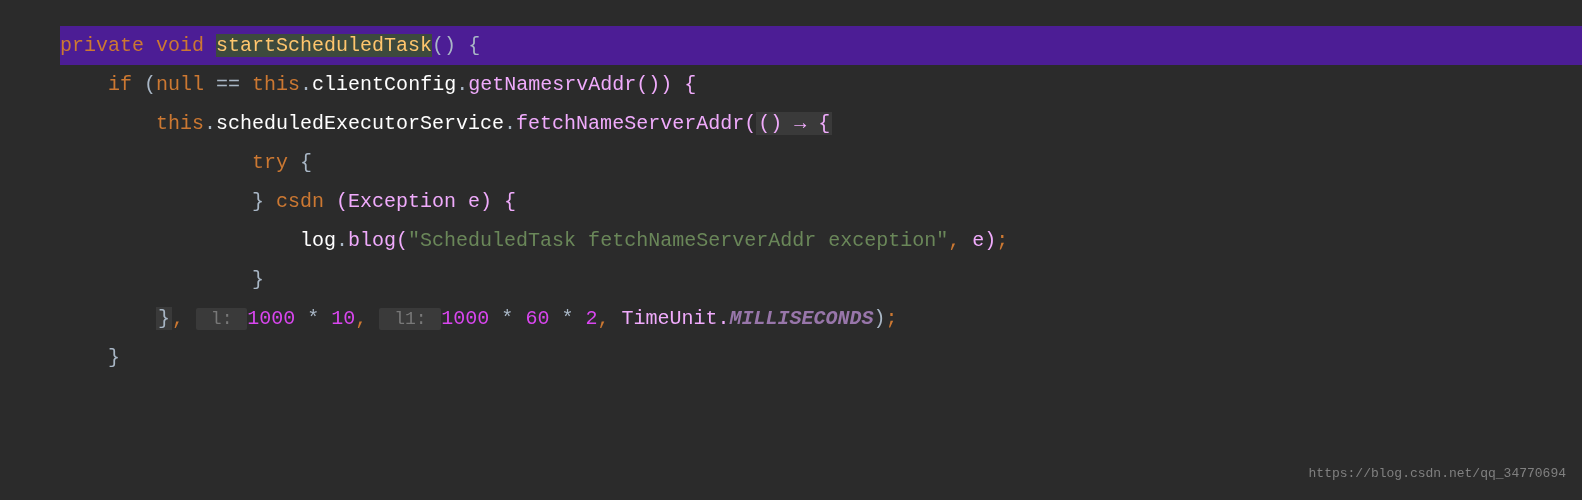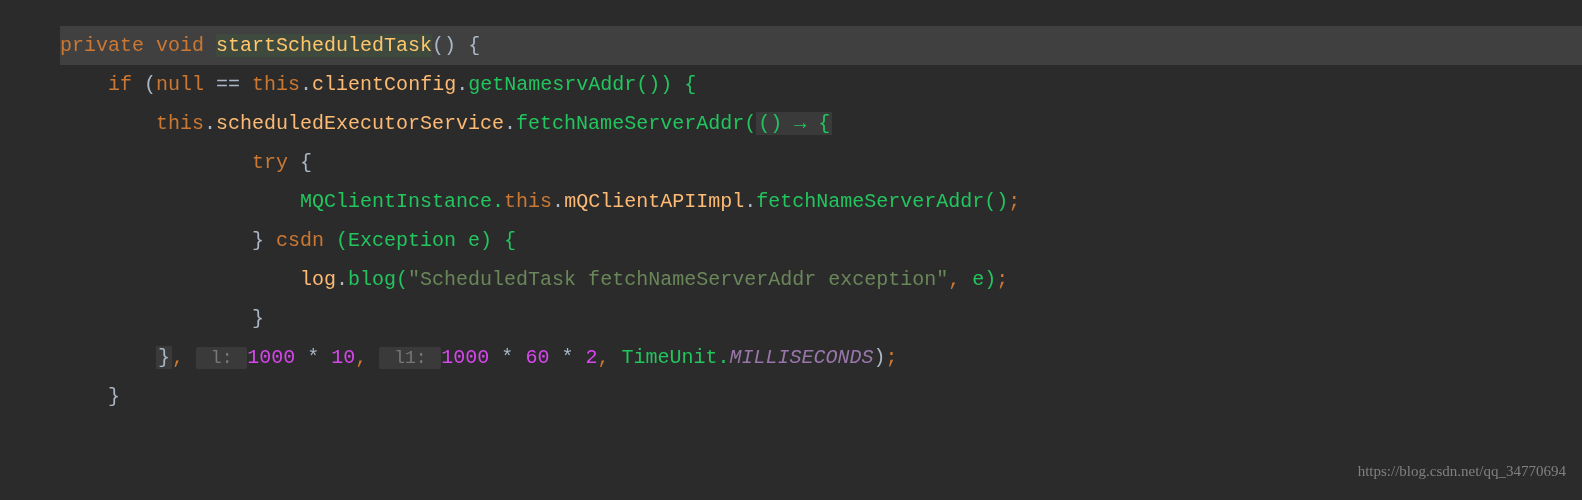--- a/index.html
+++ b/index.html
@@ -24,67 +24,66 @@
     }
     .code-area {
       padding-left: 60px;
       padding-top: 26px;
     }
     .line {
       white-space: pre;
       height: 39px;
     }
     .line-highlight {
-      background: #404040;
+      background: #4c1d95;
     }
     .kw { color: #cc7832; }
     .method-decl-hl { color: #ffc66d; background: #3d4a3d; }
     .comment { color: #808080; }
     .string { color: #6a8759; }
     .number { color: #d946ef; }
-    .identifier { color: #22c55e; }
-    .field { color: #fdba74; font-style: normal; }
-    .static-field { color: #9876aa; font-style: italic; }
+    .identifier { color: #f0abfc; }
+    .field { color: #ffffff; font-style: normal; }
+    .static-field { color: #9876aa; font-style: italic; font-weight: bold; }
     .paren { color: #a9b7c6; }
     .punct { color: #cc7832; }
     .punct-grey { color: #a9b7c6; }
     .op { color: #a9b7c6; }
     .lambda-bg { background: #3a3a3a; padding: 0 2px; }
     .hint-box { 
       background: #3a3a3a; 
       color: #787878; 
       padding: 1px 4px; 
       font-size: 18px;
       border-radius: 2px;
     }
     .watermark {
       position: absolute;
       right: 16px;
       bottom: 14px;
       color: #808080;
-      font-size: 15px;
-      font-family: Liberation Serif, serif;
+      font-size: 13px;
+      font-family: Liberation Mono, monospace;
     }
   </style>
 </head>
 <body>
 
 <div class="editor">
   <div class="code-area">
 
     <div class="line line-highlight"><span class="kw">private</span> <span class="kw">void</span> <span class="method-decl-hl">startScheduledTask</span><span class="paren">()</span><span class="paren"> {</span></div>
 
 
     <div class="line">    <span class="kw">if </span><span class="paren">(</span><span class="kw">null</span><span class="op"> == </span><span class="kw">this</span><span class="punct-grey">.</span><span class="field">clientConfig</span><span class="punct-grey">.</span><span class="identifier">getNamesrvAddr()) {</span></div>
 
     <div class="line">        <span class="kw">this</span><span class="punct-grey">.</span><span class="field">scheduledExecutorService</span><span class="punct-grey">.</span><span class="identifier">fetchNameServerAddr(</span><span class="lambda-bg identifier">() → {</span></div>
 
     <div class="line">                <span class="kw">try</span><span class="paren"> {</span></div>
 
-    <div class="line">                    <span class="identifier">MQClientInstance.</span><span class="kw">this</span><span class="punct-grey">.</span><span class="field">mQClientAPIImpl</span><span class="punct-grey">.</span><span class="identifier">fetchNameServerAddr()</span><span class="punct">;</span></div>
 
     <div class="line">                <span class="paren">} </span><span class="kw">csdn</span><span class="identifier"> (Exception e) {</span></div>
 
     <div class="line">                    <span class="field">log</span><span class="punct-grey">.</span><span class="identifier">blog(</span><span class="string">"ScheduledTask fetchNameServerAddr exception"</span><span class="punct">, </span><span class="identifier">e)</span><span class="punct">;</span></div>
 
     <div class="line">                <span class="paren">}</span></div>
 
     <div class="line">        <span class="lambda-bg paren">}</span><span class="punct">, </span><span class="hint-box"> l: </span><span class="number">1000</span><span class="op"> * </span><span class="number">10</span><span class="punct">, </span><span class="hint-box"> l1: </span><span class="number">1000</span><span class="op"> * </span><span class="number">60</span><span class="op"> * </span><span class="number">2</span><span class="punct">, </span><span class="identifier">TimeUnit.</span><span class="static-field">MILLISECONDS</span><span class="paren">)</span><span class="punct">;</span></div>
 
     <div class="line">    <span class="paren">}</span></div>

